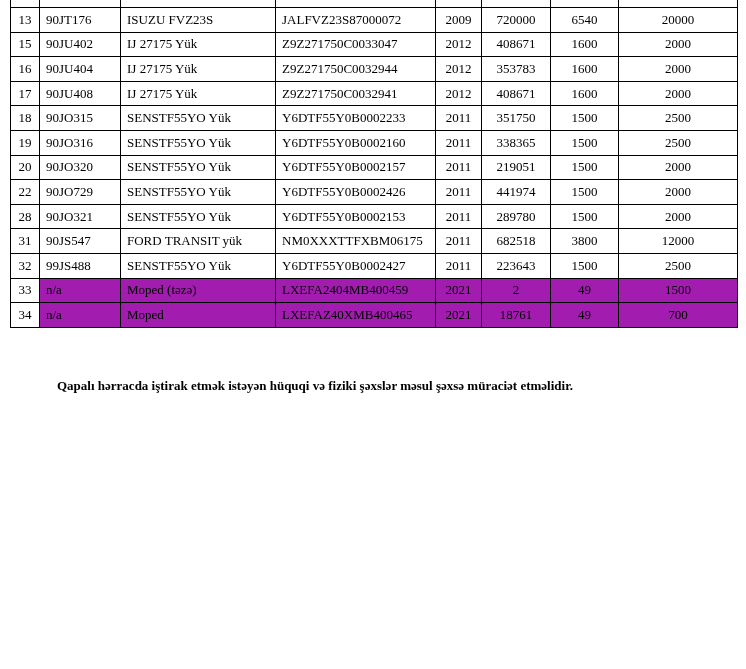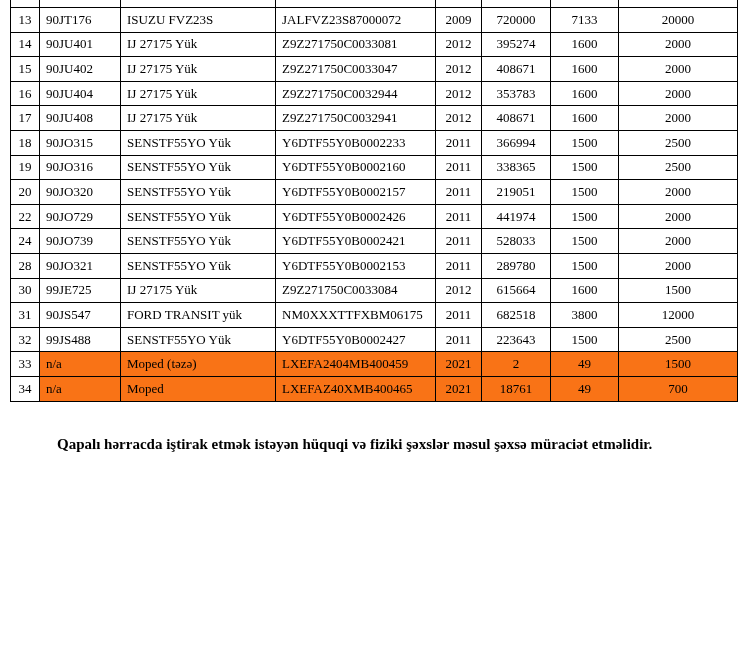--- a/index.html
+++ b/index.html
@@ -32,25 +32,25 @@
     overflow: hidden;
     white-space: nowrap;
   }
   tr.stub-row td {
     border-top: none;
     height: 7px;
     padding: 0;
   }
   td.c { text-align: center; padding: 0 2px; }
   td.l { text-align: left; }
-  td.shaded { background: #f97316; font-family: Liberation Serif, serif; }
+  td.shaded { background: #a21caf; font-family: Liberation Serif, serif; }
   .notes {
-    margin: 31px 45px 0 57px;
+    margin: 47px 45px 0 57px;
     font-weight: bold;
-    font-size: 15px;
+    font-size: 13px;
     line-height: 22px;
   }
   .notes p {
     margin: 0 0 20px 0;
     max-width: 640px;
   }
 </style>
 </head>
 <body>
 
@@ -78,32 +78,22 @@
         <td></td>
         <td></td>
       </tr>
     <tr>
           <td class="c">13</td>
           <td class="l">90JT176</td>
           <td class="l">ISUZU FVZ23S</td>
           <td class="l">JALFVZ23S87000072</td>
           <td class="c">2009</td>
           <td class="c">720000</td>
-          <td class="c">7133</td>
+          <td class="c">6540</td>
           <td class="c">20000</td>
-        </tr>
-        <tr>
-          <td class="c">14</td>
-          <td class="l">90JU401</td>
-          <td class="l">IJ 27175 Yük</td>
-          <td class="l">Z9Z271750C0033081</td>
-          <td class="c">2012</td>
-          <td class="c">395274</td>
-          <td class="c">1600</td>
-          <td class="c">2000</td>
         </tr>
         <tr>
           <td class="c">15</td>
           <td class="l">90JU402</td>
           <td class="l">IJ 27175 Yük</td>
           <td class="l">Z9Z271750C0033047</td>
           <td class="c">2012</td>
           <td class="c">408671</td>
           <td class="c">1600</td>
           <td class="c">2000</td>
@@ -127,21 +117,21 @@
           <td class="c">408671</td>
           <td class="c">1600</td>
           <td class="c">2000</td>
         </tr>
         <tr>
           <td class="c">18</td>
           <td class="l">90JO315</td>
           <td class="l">SENSTF55YO Yük</td>
           <td class="l">Y6DTF55Y0B0002233</td>
           <td class="c">2011</td>
-          <td class="c">366994</td>
+          <td class="c">351750</td>
           <td class="c">1500</td>
           <td class="c">2500</td>
         </tr>
         <tr>
           <td class="c">19</td>
           <td class="l">90JO316</td>
           <td class="l">SENSTF55YO Yük</td>
           <td class="l">Y6DTF55Y0B0002160</td>
           <td class="c">2011</td>
           <td class="c">338365</td>
@@ -162,48 +152,28 @@
           <td class="c">22</td>
           <td class="l">90JO729</td>
           <td class="l">SENSTF55YO Yük</td>
           <td class="l">Y6DTF55Y0B0002426</td>
           <td class="c">2011</td>
           <td class="c">441974</td>
           <td class="c">1500</td>
           <td class="c">2000</td>
         </tr>
         <tr>
-          <td class="c">24</td>
-          <td class="l">90JO739</td>
-          <td class="l">SENSTF55YO Yük</td>
-          <td class="l">Y6DTF55Y0B0002421</td>
-          <td class="c">2011</td>
-          <td class="c">528033</td>
-          <td class="c">1500</td>
-          <td class="c">2000</td>
-        </tr>
-        <tr>
           <td class="c">28</td>
           <td class="l">90JO321</td>
           <td class="l">SENSTF55YO Yük</td>
           <td class="l">Y6DTF55Y0B0002153</td>
           <td class="c">2011</td>
           <td class="c">289780</td>
           <td class="c">1500</td>
           <td class="c">2000</td>
-        </tr>
-        <tr>
-          <td class="c">30</td>
-          <td class="l">99JE725</td>
-          <td class="l">IJ 27175 Yük</td>
-          <td class="l">Z9Z271750C0033084</td>
-          <td class="c">2012</td>
-          <td class="c">615664</td>
-          <td class="c">1600</td>
-          <td class="c">1500</td>
         </tr>
         <tr>
           <td class="c">31</td>
           <td class="l">90JS547</td>
           <td class="l">FORD TRANSIT yük</td>
           <td class="l">NM0XXXTTFXBM06175</td>
           <td class="c">2011</td>
           <td class="c">682518</td>
           <td class="c">3800</td>
           <td class="c">12000</td>

